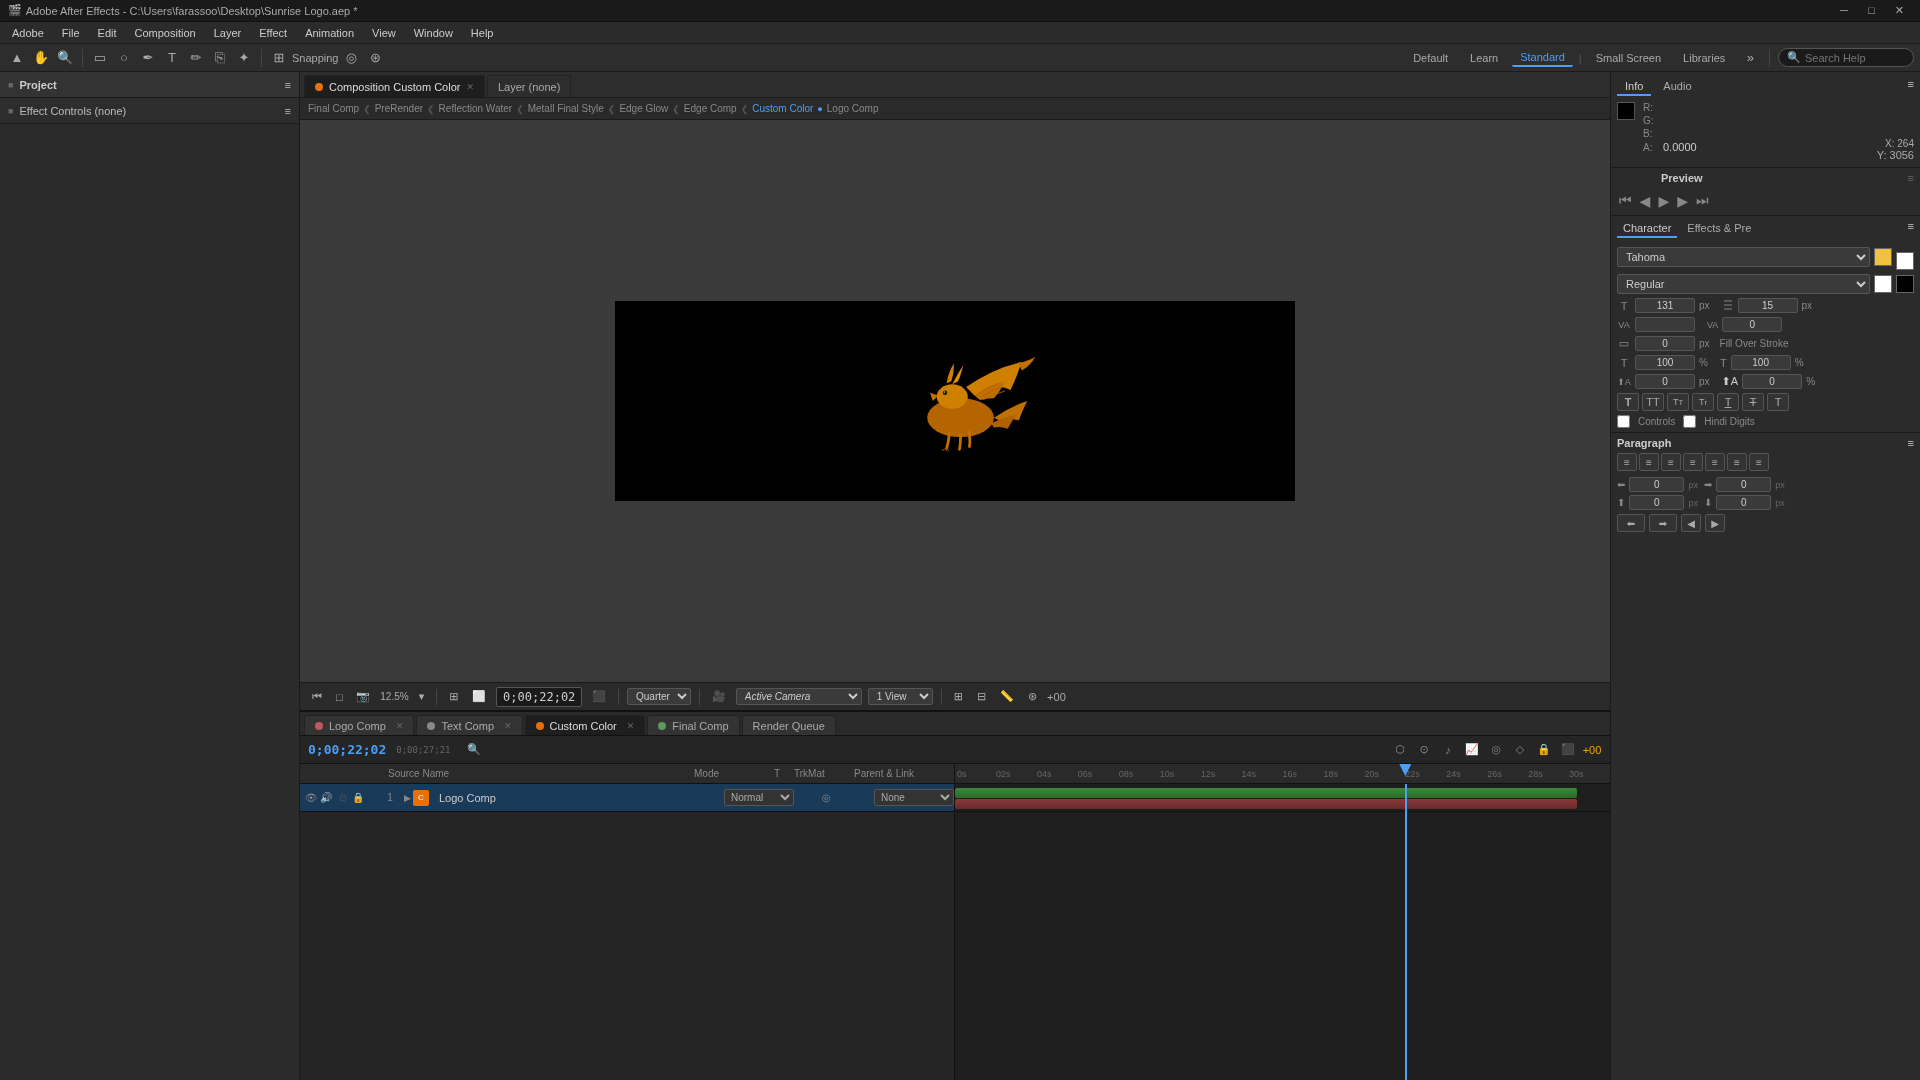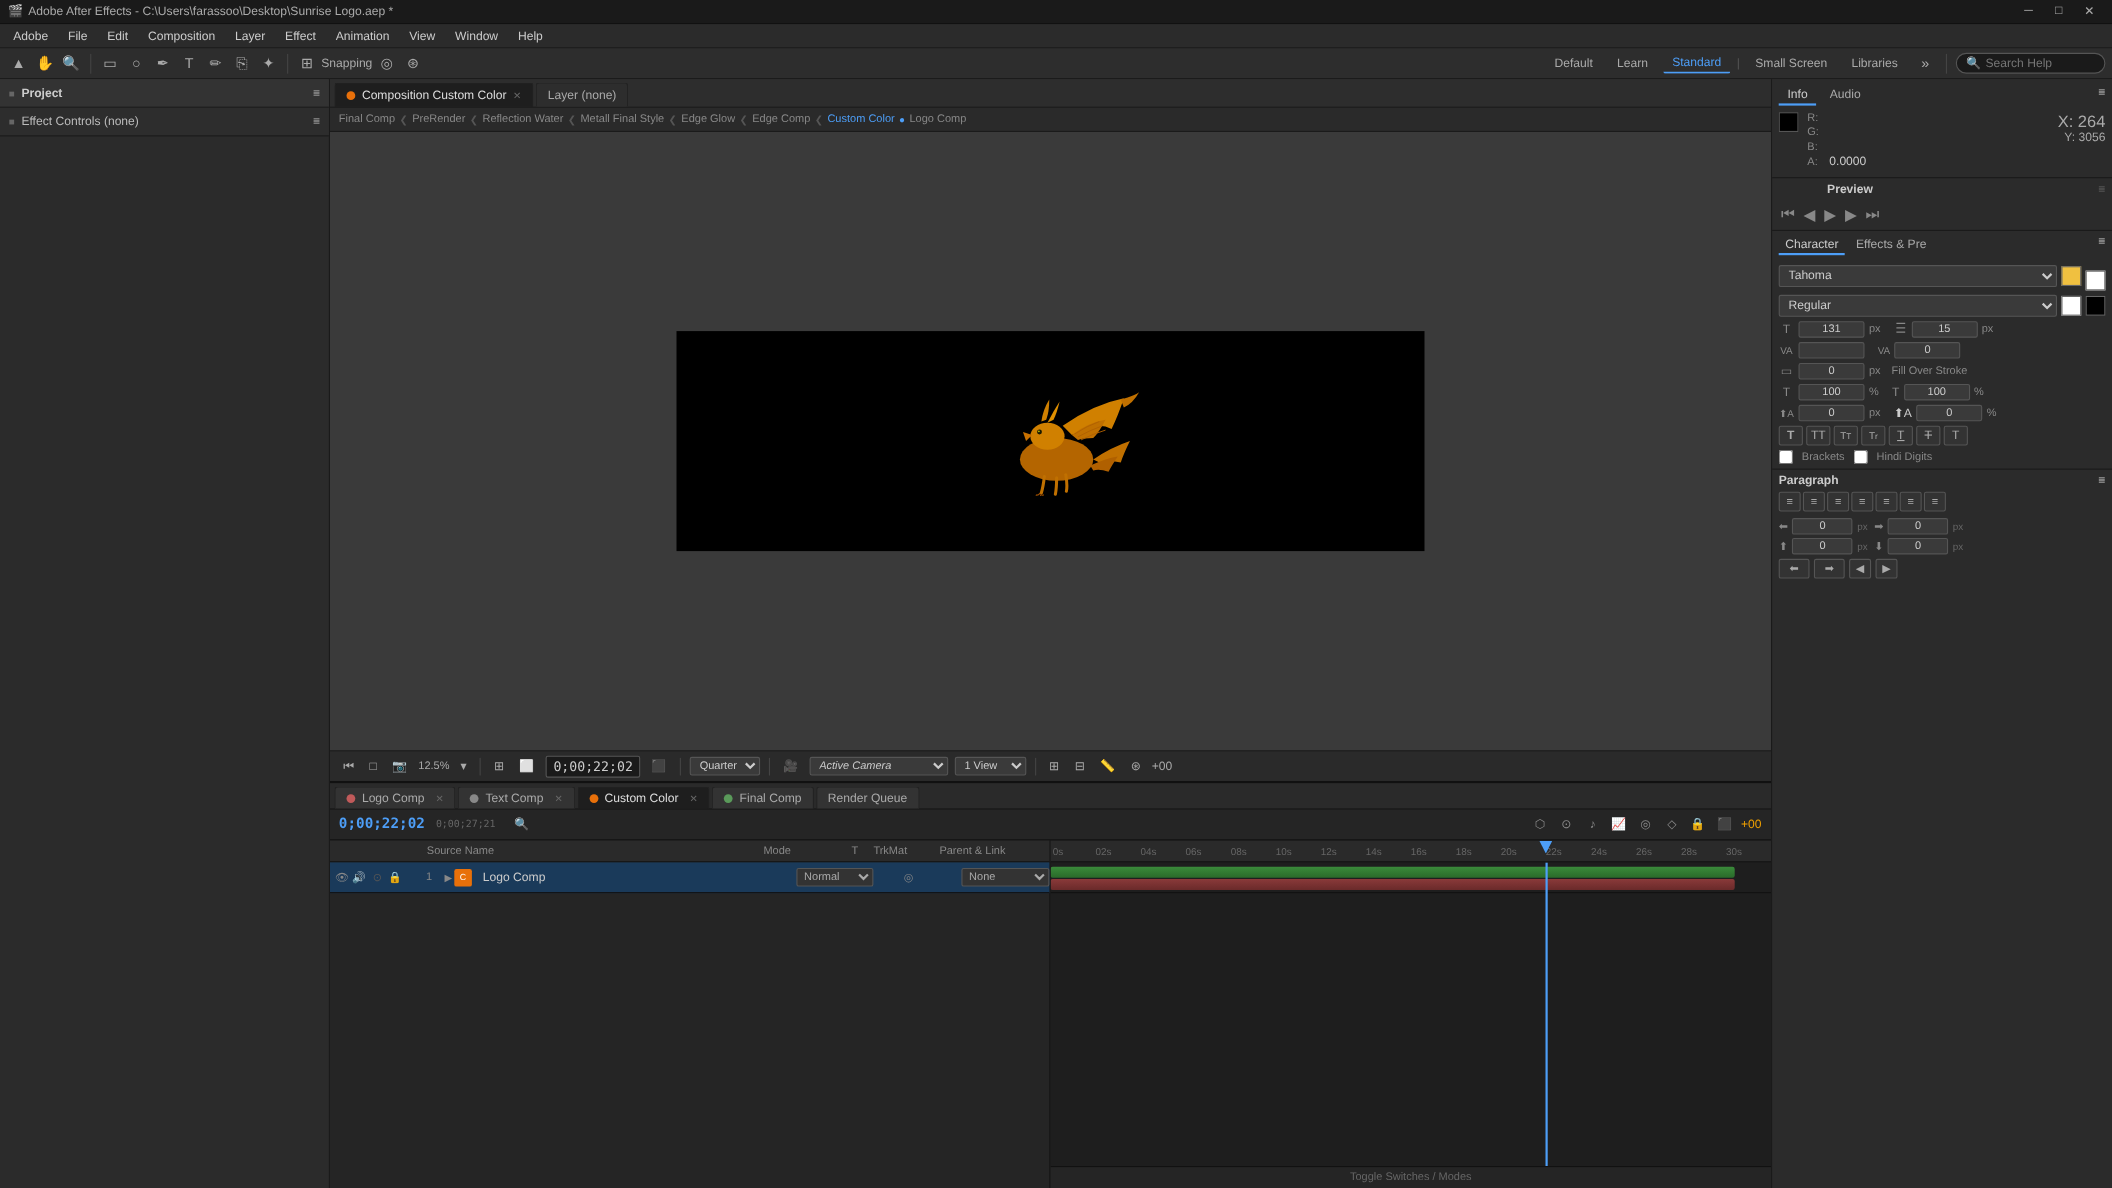--- a/index.html
+++ b/index.html
@@ -963,23 +963,20 @@
             <div class="tl-track-row" style="height:28px;border-bottom:1px solid #111;position:relative;">
 
               <div class="tl-bar-green" style="left:0;right:5%;top:4px;height:10px;background:linear-gradient(to bottom,#3a8a3a,#2a6a2a);position:absolute;border-radius:2px;"></div>
 
               <div class="tl-bar-red" style="left:0;right:5%;top:15px;height:10px;background:linear-gradient(to bottom,#8a3a3a,#6a2a2a);position:absolute;border-radius:2px;"></div>
             </div>
 
             <div class="tl-playhead" style="left:68.75%;position:absolute;top:0;width:2px;background:#4d9ef7;height:100%;z-index:10;"></div>
           </div>
 
-          <div style="height:20px;background:#252525;border-top:1px solid #111;display:flex;align-items:center;justify-content:center;cursor:pointer;">
-            <span style="font-size:10px;color:#666;">Toggle Switches / Modes</span>
-          </div>
         </div>
       </div>
     </div>
 
   </div>
 
   <div id="right-panel">
 
     <div id="info-panel">
       <div id="info-tabs">
@@ -1002,21 +999,21 @@
           <div class="info-color-row">
             <span class="info-label">B:</span>
             <span class="info-value"></span>
           </div>
           <div class="info-color-row">
             <span class="info-label">A:</span>
             <span class="info-value">0.0000</span>
           </div>
         </div>
         <div style="margin-left:auto;text-align:right;">
-          <div style="font-size:15px;color:#aaa;">
+          <div style="font-size:10px;color:#aaa;margin-top:36px;">
             <span>X:</span>
             <span>264</span>
           </div>
           <div style="font-size:11px;color:#aaa;">
             <span>Y:</span>
             <span>3056</span>
           </div>
         </div>
       </div>
     </div>
@@ -1113,21 +1110,21 @@
         <button class="char-fmt-btn">TT</button>
         <button class="char-fmt-btn" style="font-size:9px;">T<sup>T</sup></button>
         <button class="char-fmt-btn" style="font-size:9px;">T<sub>r</sub></button>
         <button class="char-fmt-btn" style="text-decoration:underline;">T</button>
         <button class="char-fmt-btn" style="text-decoration:line-through;">T</button>
         <button class="char-fmt-btn">T</button>
       </div>
 
       <div class="char-checkbox-row">
         <input type="checkbox" style="">
-        <span>Brackets</span>
+        <span>Controls</span>
         <input type="checkbox" style="">
         <span>Hindi Digits</span>
       </div>
     </div>
 
     <div id="paragraph-panel">
       <div class="para-header">
         <span class="para-title">Paragraph</span>
         <div style="margin-left:auto;display:flex;gap:2px;">≡</div>
       </div>

